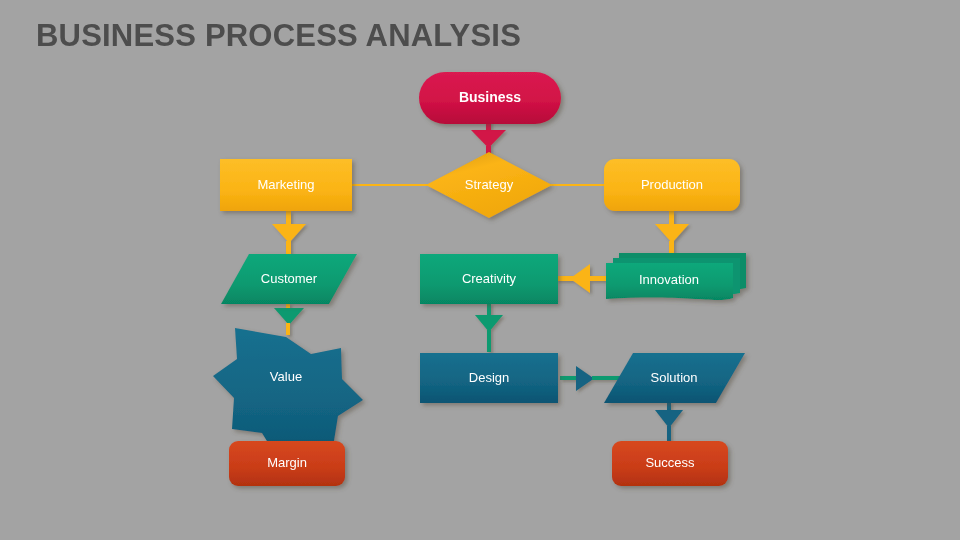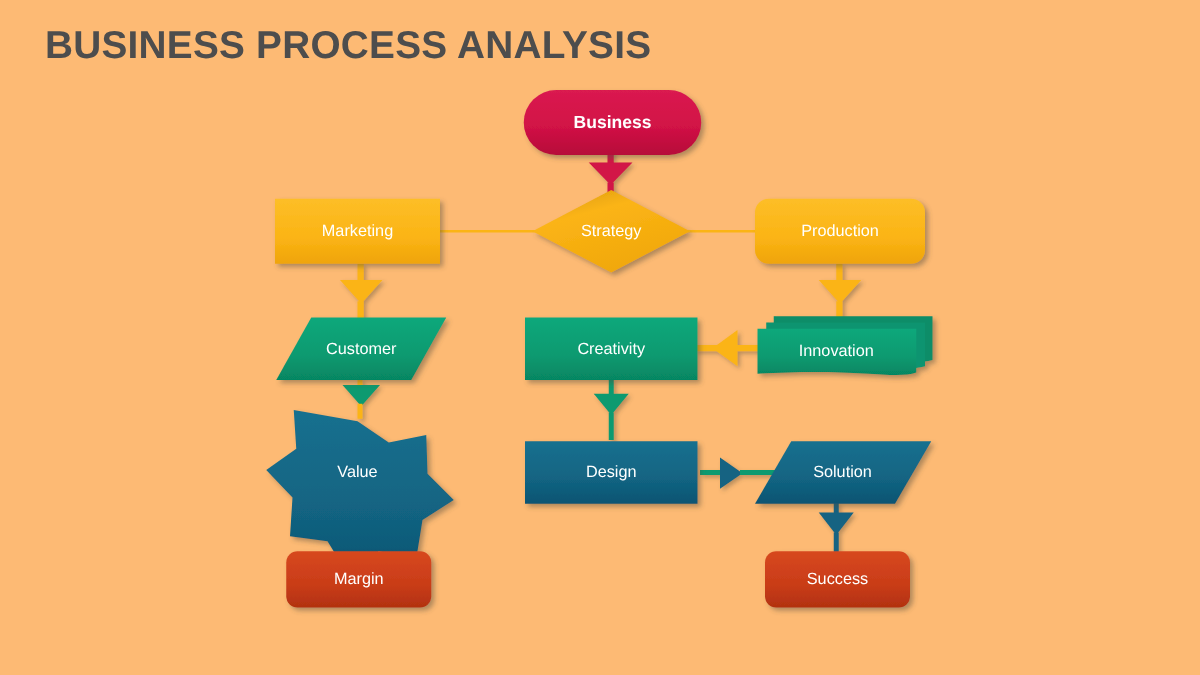--- a/index.html
+++ b/index.html
@@ -10,21 +10,21 @@
   body {
     width: 960px;
     height: 540px;
     overflow: hidden;
     font-family: "Liberation Sans", sans-serif;
   }
   #slide {
     position: relative;
     width: 960px;
     height: 540px;
-    background: #fdba74;
+    background: #a3a3a3;
   }
   #page-title {
     position: absolute;
     left: 36px;
     top: 18px;
     font-family: "Liberation Sans", sans-serif;
     font-weight: bold;
     font-size: 31px;
     letter-spacing: 0.2px;
     color: #4d4d4d;

